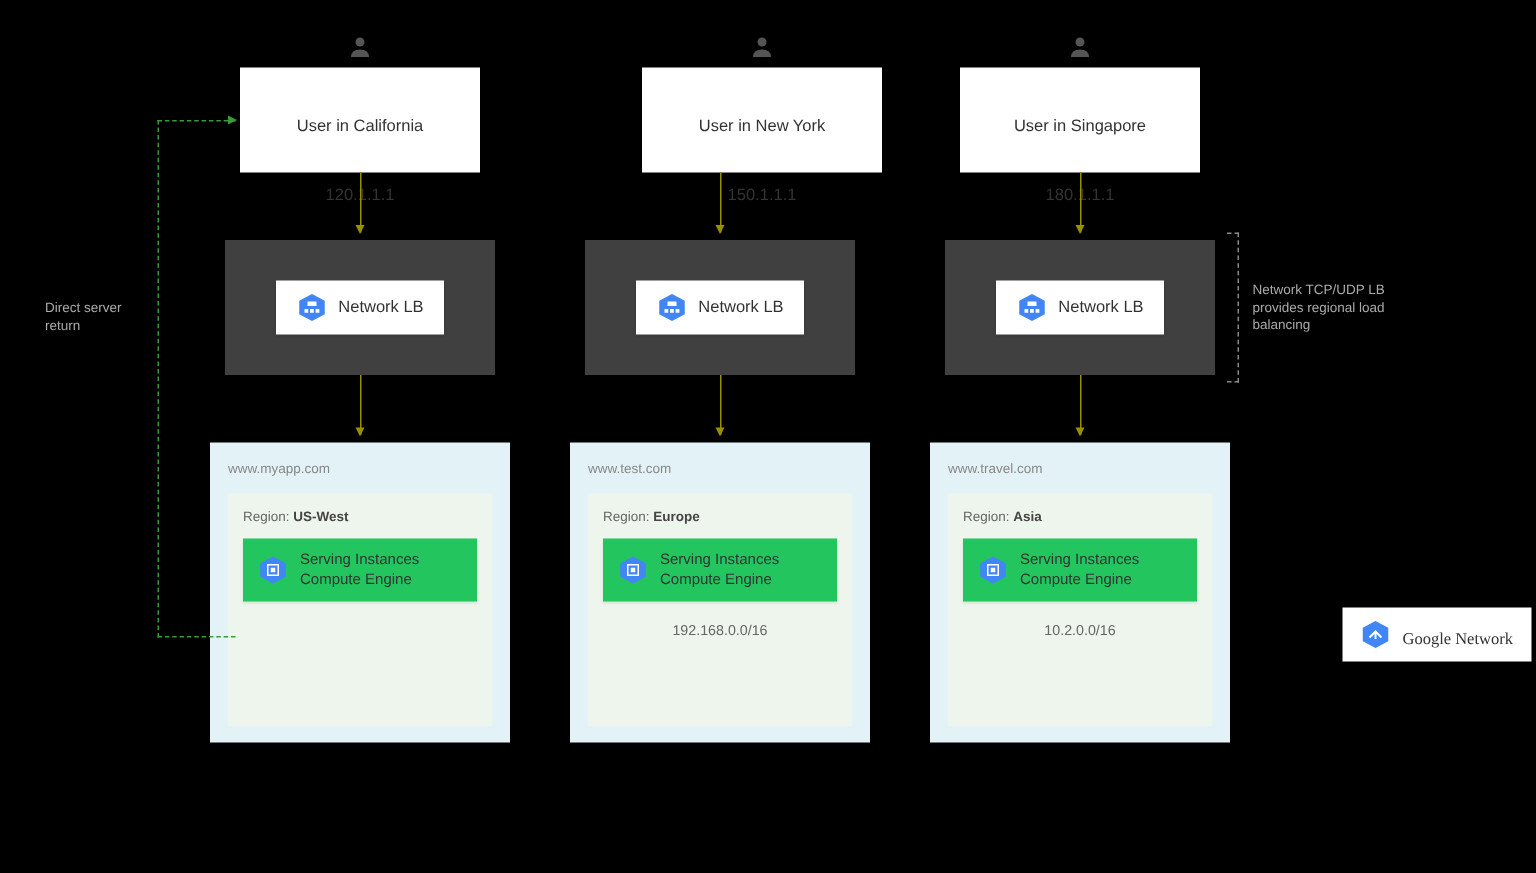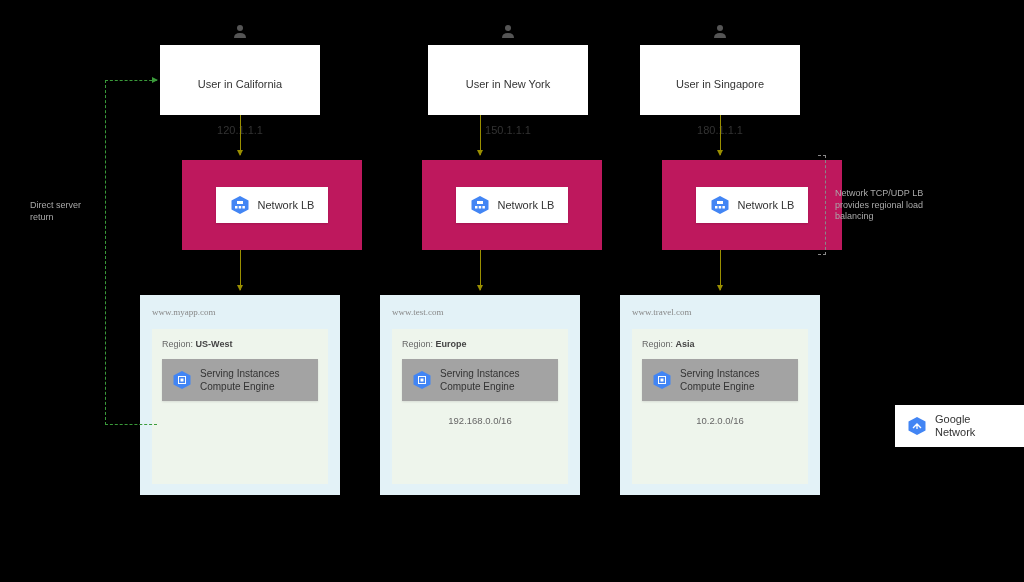--- a/index.html
+++ b/index.html
@@ -24,25 +24,24 @@
     color: #333;
     line-height: 1.3;
     gap: 32px;
   }
   .user-icon { margin-bottom: 6px; }
   .user-icon svg { display: block; }
   .lb-box {
     position: absolute;
     width: 180px;
     height: 90px;
-    background: #be185d;
+    background: #404040;
     display: flex;
     align-items: center;
     justify-content: center;
-    margin-left: 32px;
   }
   .lb-inner {
     background: #fff;
     display: flex;
     align-items: center;
     padding: 8px 14px;
     gap: 8px;
     box-shadow: 0 1px 2px rgba(0,0,0,0.15);
   }
   .lb-inner span { font-size: 11px; color: #333; }
@@ -50,58 +49,58 @@
     position: absolute;
     width: 200px;
     height: 200px;
     background: #e3f2f7;
     padding: 12px;
   }
   .domain-label {
     font-size: 9px;
     color: #888;
     margin-bottom: 12px;
-    font-family: Liberation Serif, serif;
   }
   .region-box {
     background: #eef5ec;
     padding: 10px;
     height: 155px;
   }
   .region-label {
     font-size: 9px;
     color: #666;
     margin-bottom: 10px;
   }
   .region-label b { color: #444; }
   .ce-box {
-    background: #a3a3a3;
+    background: #22c55e;
     display: flex;
     align-items: center;
     padding: 8px 10px;
     gap: 8px;
     box-shadow: 0 1px 2px rgba(0,0,0,0.1);
     margin-bottom: 8px;
   }
   .ce-box .txt { font-size: 10px; color: #333; line-height: 1.3; }
   .cidr {
     font-size: 9.5px;
     color: #666;
     text-align: center;
     padding: 6px 0;
   }
   .legend-box {
     position: absolute;
     background: #fff;
     display: flex;
-    align-items: center;
+    align-items: flex-end;
     padding: 8px 12px;
     gap: 8px;
     font-size: 11px;
     color: #333;
+    font-family: Liberation Serif, serif;
   }
   .annotation-right {
     position: absolute;
     font-size: 9px;
     color: #aaa;
     line-height: 1.3;
     width: 100px;
   }
   .annotation-left {
     position: absolute;

